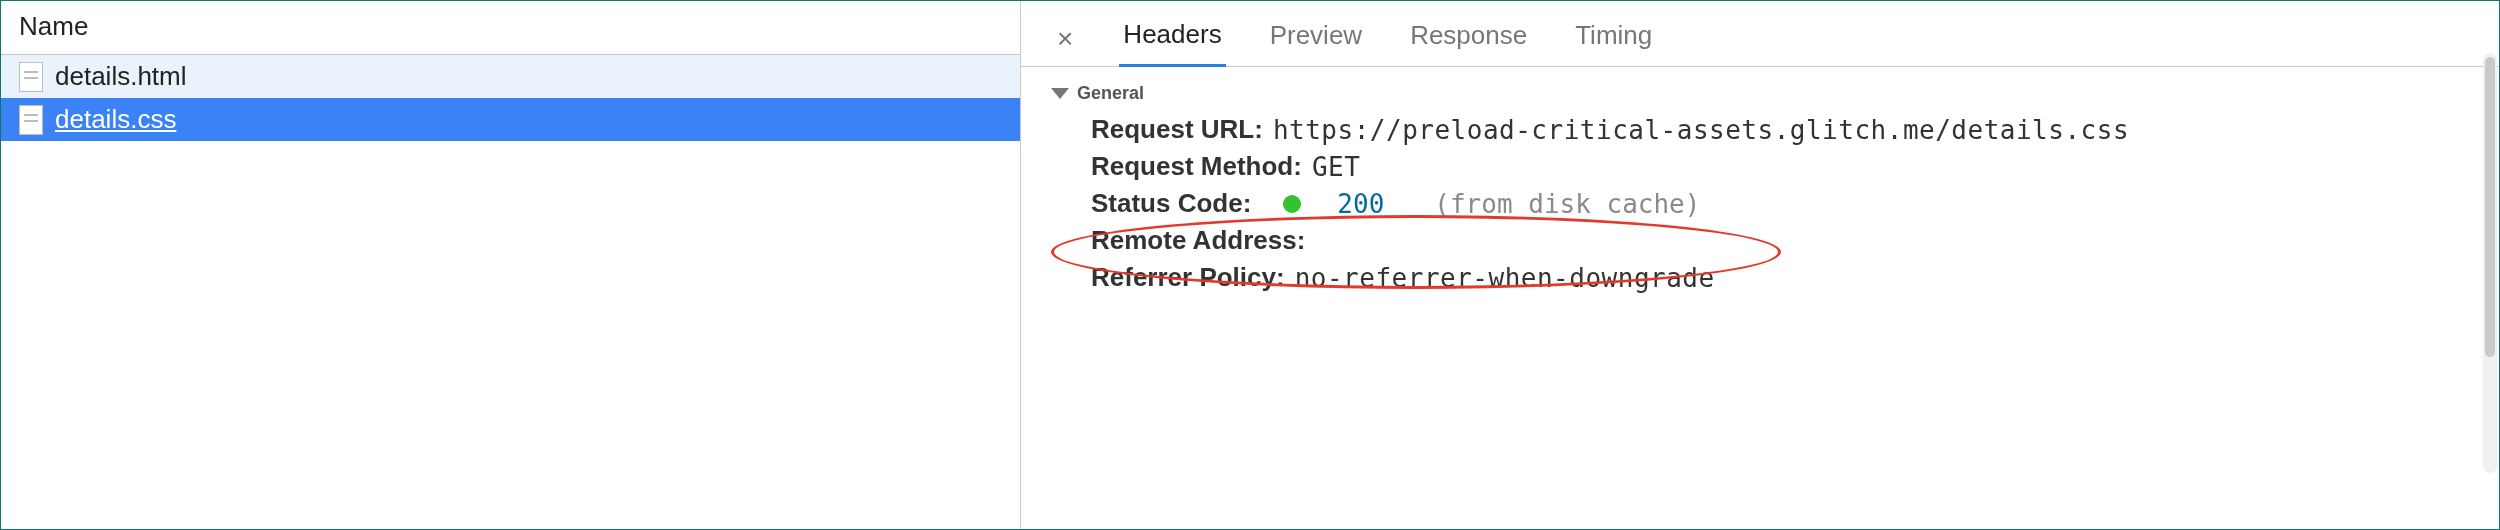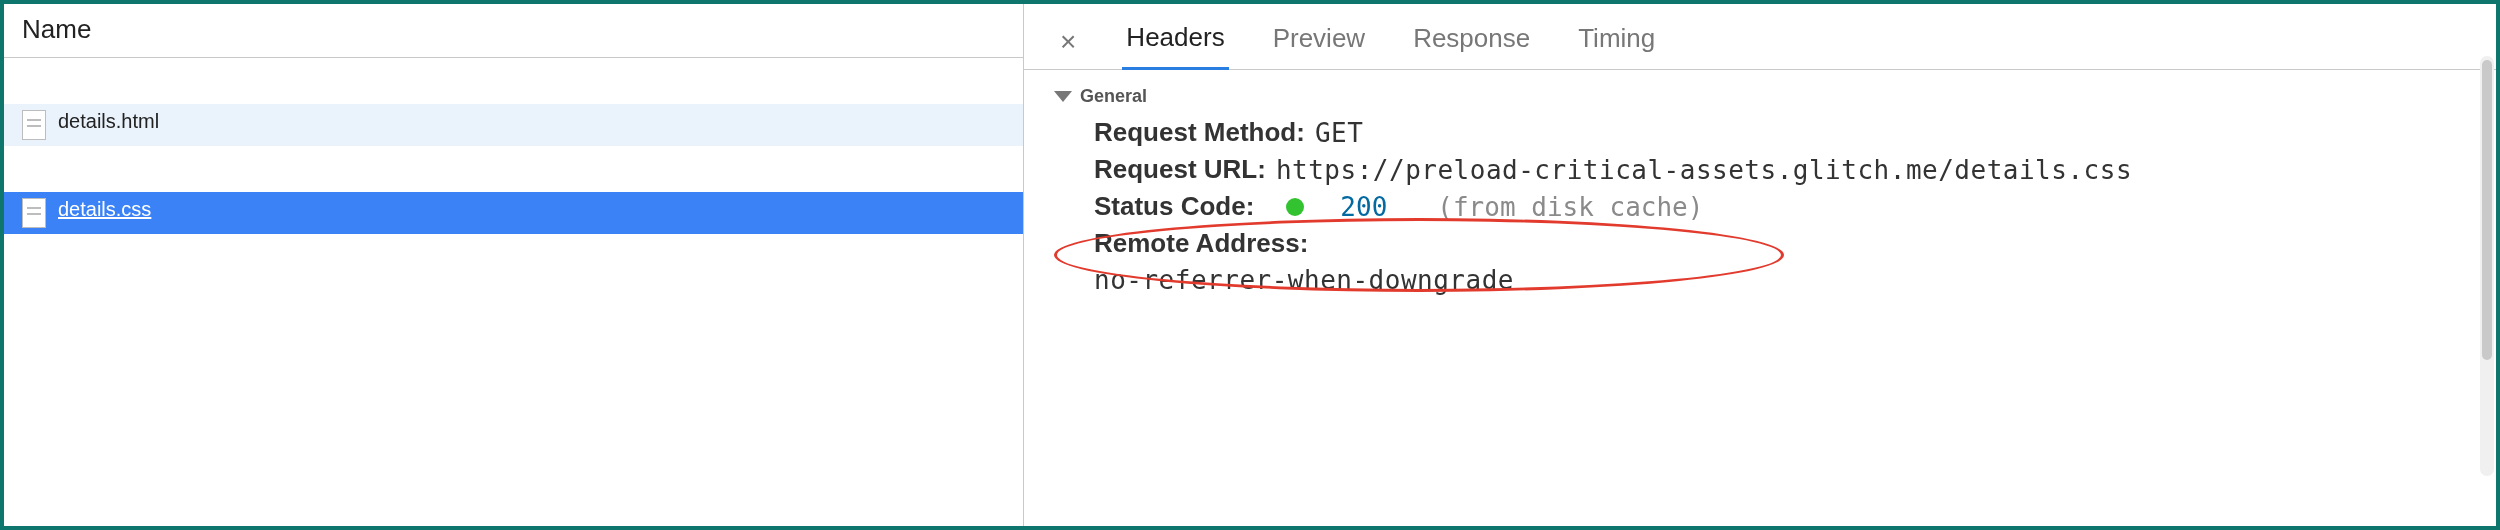--- a/index.html
+++ b/index.html
@@ -10,44 +10,43 @@
     height: 530px;
     font-family: "Helvetica Neue", Arial, sans-serif;
     font-size: 26px;
     color: #222;
     background: #fff;
   }
   .panel {
     display: flex;
     width: 100%;
     height: 100%;
-    border: 4px solid #0f766e;
+    border: 1px solid #0f766e;
   }
   
   .left {
     width: 1020px;
     border-right: 1px solid #c9c9c9;
     display: flex;
     flex-direction: column;
   }
   .left-header {
     padding: 10px 18px 12px 18px;
     border-bottom: 1px solid #c9c9c9;
     color: #222;
     font-size: 26px;
   }
   .file-list { flex: 1; }
   .file-row {
     display: flex;
-    align-items: flex-start;
+    align-items: flex-end;
     gap: 12px;
     padding: 6px 18px;
-    font-size: 20px;
-    cursor: pointer;
-    margin-top: 46px;
+    font-size: 26px;
+    cursor: pointer;
   }
   .file-row.normal { background: #eaf2fb; color: #222; }
   .file-row.selected { background: #3b82f6; color: #fff; text-decoration: underline; }
   .file-icon {
     width: 24px; height: 30px;
     background: #fff;
     border: 1px solid #bdbdbd;
     position: relative;
     flex-shrink: 0;
   }
@@ -194,41 +193,42 @@
     </div>
 
     <div class="details-body">
 
       <div class="section-header">
         <span class="tri"></span>
         <span>General</span>
       </div>
 
       <div class="kv-line">
+        <span class="kv-label">Request URL:</span>
+        <span class="kv-value mono">https://preload-critical-assets.glitch.me/details.css</span>
+      </div>
+
+      <div class="kv-line">
         <span class="kv-label">Request Method:</span>
         <span class="kv-value mono">GET</span>
-      </div>
-
-      <div class="kv-line">
-        <span class="kv-label">Request URL:</span>
-        <span class="kv-value mono">https://preload-critical-assets.glitch.me/details.css</span>
       </div>
 
       <div class="kv-line" style="position:relative;gap:32px;">
         <span class="kv-label">Status Code:</span>
         <span class="status-dot"></span>
         <span class="status-code">200</span>
         <span class="status-extra">(from disk cache)</span>
       </div>
 
       <div class="kv-line">
         <span class="kv-label">Remote Address:</span>
       </div>
 
       <div class="kv-line">
+        <span class="kv-label">Referrer Policy:</span>
         <span class="kv-value mono">no-referrer-when-downgrade</span>
       </div>
 
       <div class="annot-ellipse" style="left:30px; top:148px; width:730px; height:74px;"></div>
     </div>
 
     <div class="fake-scrollbar">
       <div class="fake-scrollbar-thumb"></div>
     </div>
 

